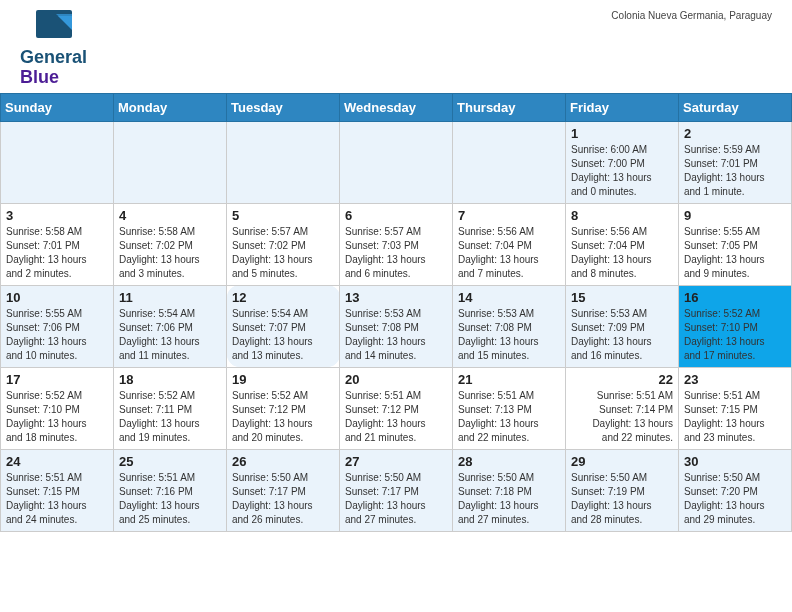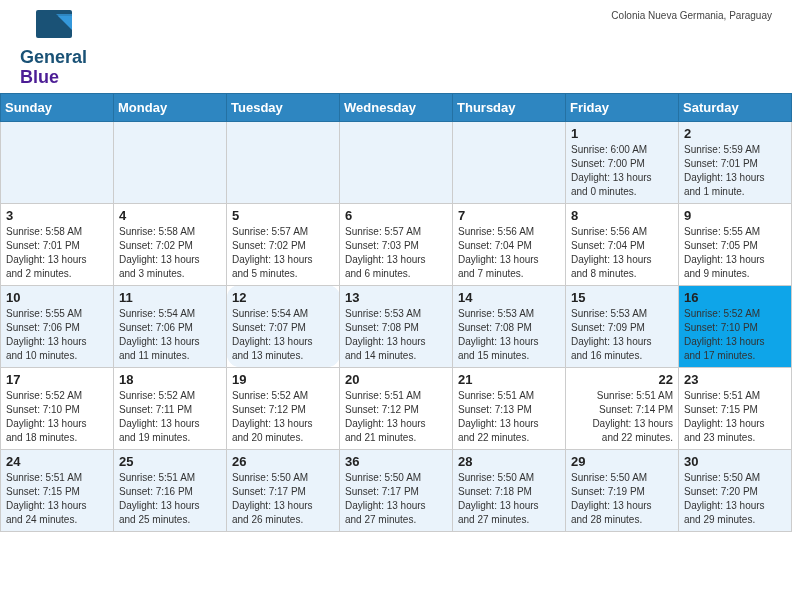--- a/index.html
+++ b/index.html
@@ -284,21 +284,21 @@
 and 25 minutes.</div>
           </td>
           <td style="background: rgb(234, 243, 251);">
             <span class="day-num">26</span>
             <div class="day-info" style="white-space: pre-line;">Sunrise: 5:50 AM
 Sunset: 7:17 PM
 Daylight: 13 hours
 and 26 minutes.</div>
           </td>
           <td style="background: rgb(234, 243, 251);">
-            <span class="day-num">36</span>
+            <span class="day-num">27</span>
             <div class="day-info" style="white-space: pre-line;">Sunrise: 5:50 AM
 Sunset: 7:17 PM
 Daylight: 13 hours
 and 27 minutes.</div>
           </td>
           <td style="background: rgb(234, 243, 251);">
             <span class="day-num">28</span>
             <div class="day-info" style="white-space: pre-line;">Sunrise: 5:50 AM
 Sunset: 7:18 PM
 Daylight: 13 hours

